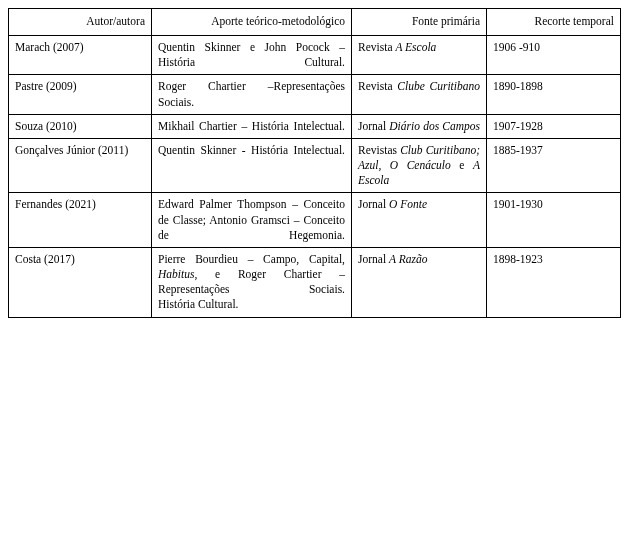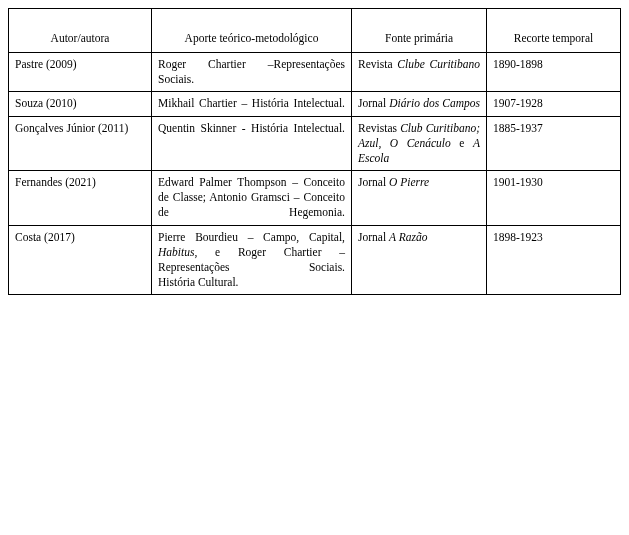--- a/index.html
+++ b/index.html
@@ -30,24 +30,24 @@
   table.research-table th,
   table.research-table td {
     border: 1px solid #000000;
     vertical-align: top;
     padding: 4px 6px 4px 6px;
     font-size: 11.5px;
     line-height: 1.32;
   }
   table.research-table thead th {
     font-weight: normal;
-    text-align: center;
+    text-align: right;
     vertical-align: middle;
     height: 20px;
-    padding-top: 20px;
+    padding-top: 3px;
     padding-bottom: 3px;
   }
   
   col.c-author { width: 143px; }
   col.c-approach { width: 200px; }
   col.c-source { width: 135px; }
   col.c-period { width: 134px; }
 
   td.author {
     vertical-align: middle;
@@ -93,20 +93,28 @@
     <thead>
       <tr>
         <th>Autor/autora</th>
         <th>Aporte teórico-metodológico</th>
         <th>Fonte primária</th>
         <th>Recorte temporal</th>
       </tr>
     </thead>
     <tbody>
 
+      <tr>
+        <td class="author">Marach (2007)</td>
+        <td class="approach">
+          <span class="last-line">Quentin Skinner e John Pocock – História Cultural.</span>
+        </td>
+        <td class="source short"><span>Revista </span><em>A Escola</em></td>
+        <td class="period">1906 -910</td>
+      </tr>
 
       <tr>
         <td class="author">Pastre (2009)</td>
         <td class="approach">
           <span class="last-line">Roger Chartier –Representações Sociais.</span>
         </td>
         <td class="source"><span>Revista </span><em>Clube Curitibano</em></td>
         <td class="period">1890-1898</td>
       </tr>
 
@@ -127,21 +135,21 @@
         <td class="source"><span>Revistas </span><em>Club Curitibano; Azul, O Cenáculo</em><span> e </span><em>A Escola</em></td>
         <td class="period">1885-1937</td>
       </tr>
 
 
       <tr>
         <td class="author">Fernandes (2021)</td>
         <td class="approach">
           <span class="last-line">Edward Palmer Thompson – Conceito de Classe; Antonio Gramsci – Conceito de Hegemonia.</span>
         </td>
-        <td class="source short"><span>Jornal </span><em>O Pierre</em></td>
+        <td class="source short"><span>Jornal </span><em>O Fonte</em></td>
         <td class="period">1901-1930</td>
       </tr>
 
 
 
 
       <tr>
         <td class="author">Costa (2017)</td>
         <td class="approach">
           <span class="line"><span>Pierre Bourdieu – Campo, Capital, </span><em>Habitus</em><span>, e Roger Chartier – Representações Sociais.</span></span>

